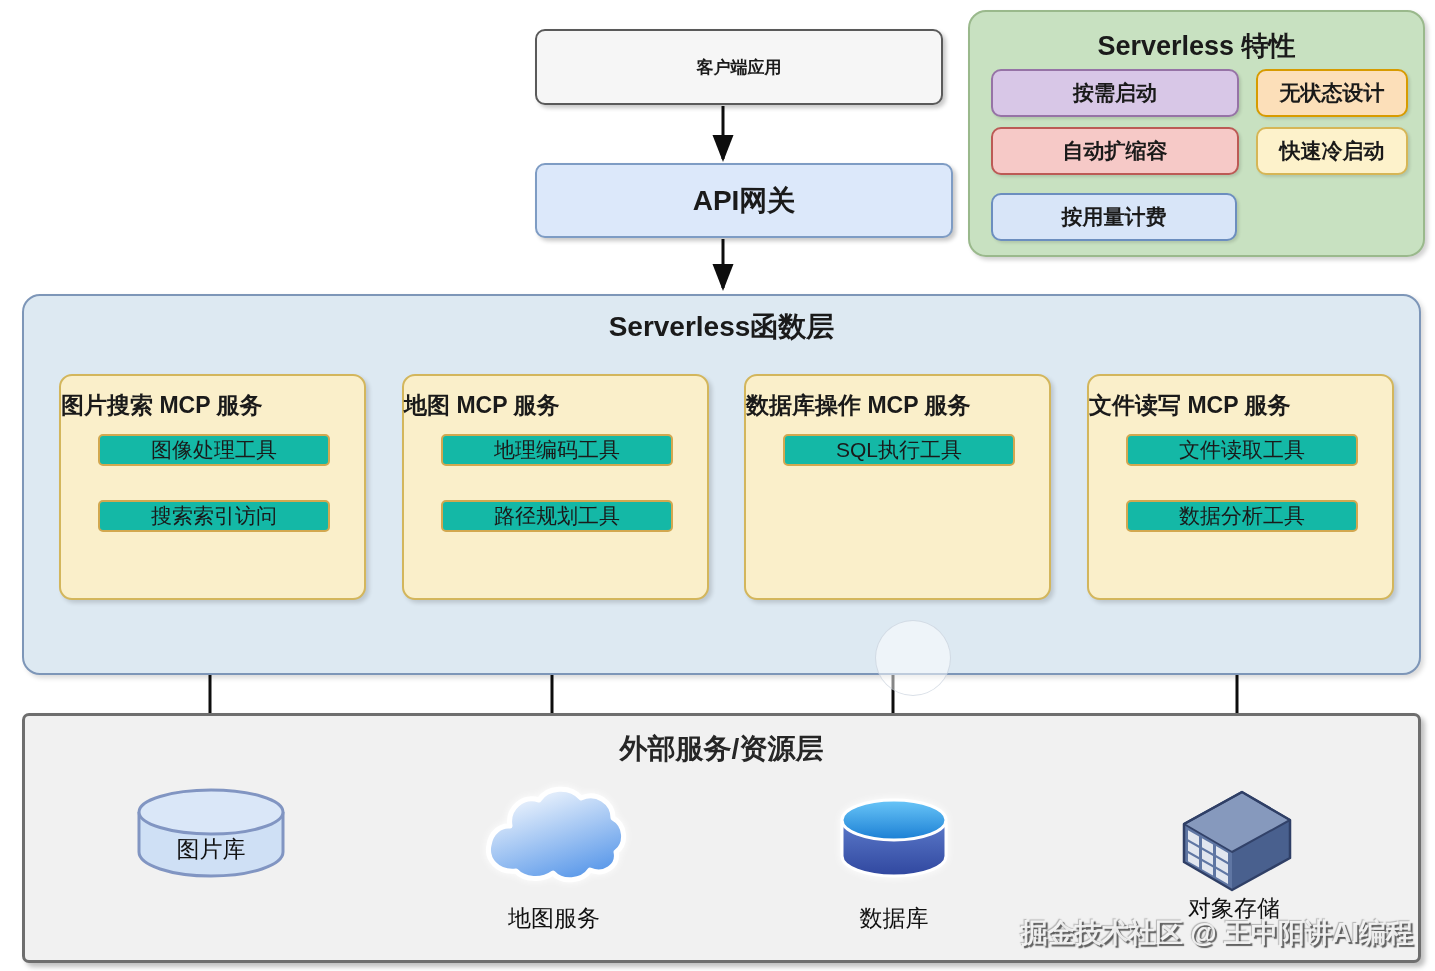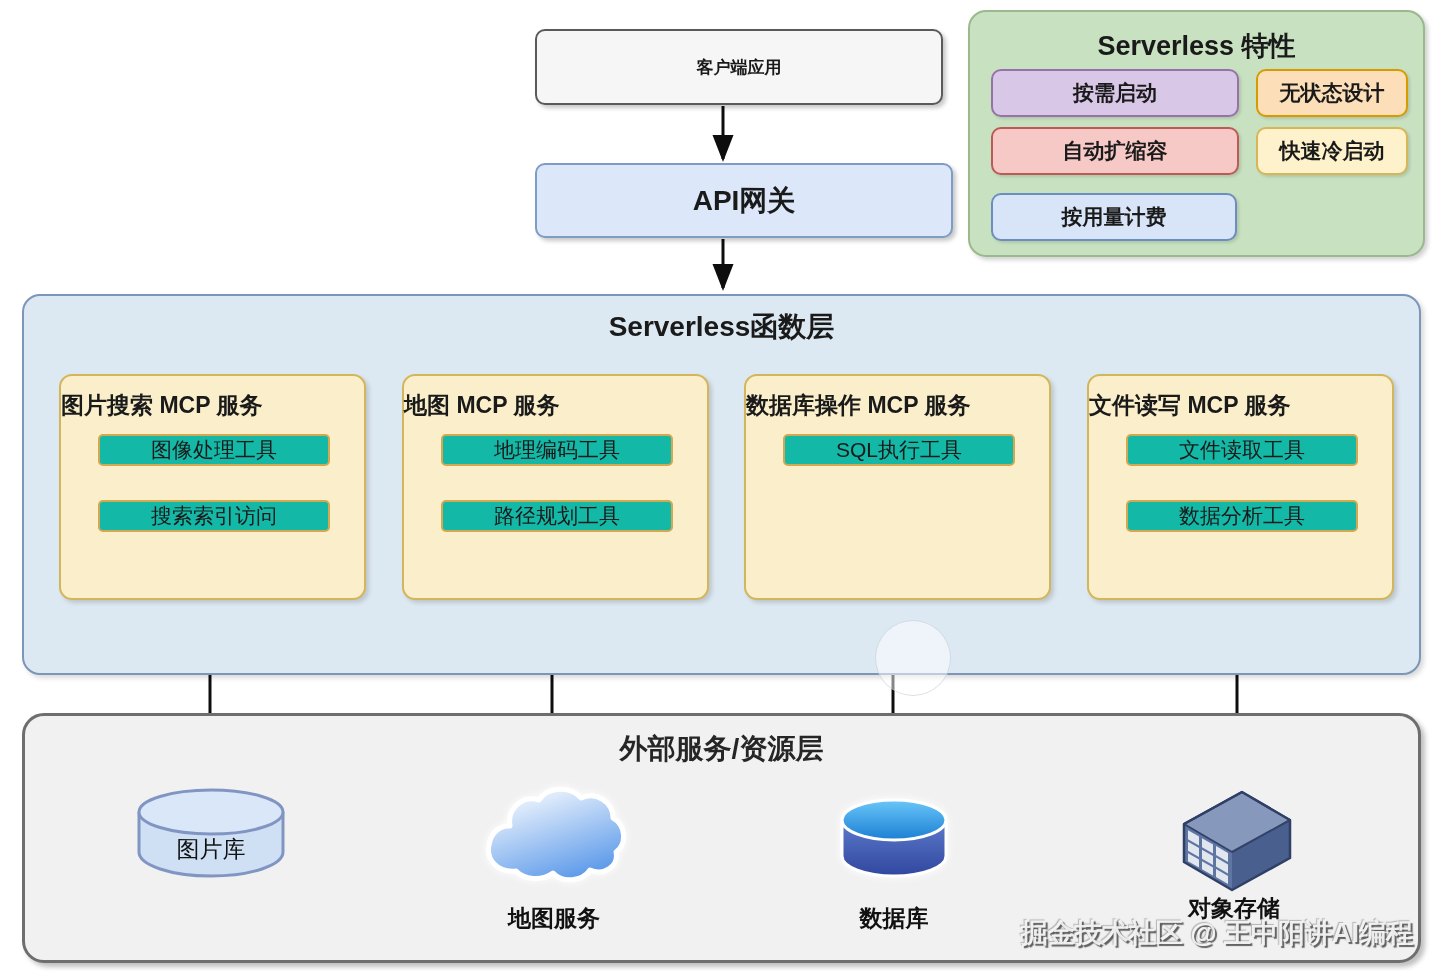--- a/index.html
+++ b/index.html
@@ -46,27 +46,27 @@
   .svc1 { left:35px; } .svc2 { left:378px; } .svc3 { left:720px; } .svc4 { left:1063px; }
   .svc-title { position:absolute; left:0; top:14px; width:100%; text-align:left;
           font-size:23px; font-weight:700; }
   .tool { position:absolute; left:37px; width:232px; height:32px;
           background:#14b8a6; border:2.5px solid #d2a850; border-radius:5px;
           display:flex; align-items:center; justify-content:center; font-size:21px; }
   .tool-a { top:58px; } .tool-b { top:124px; }
 
   
   .res-layer { position:absolute; left:22px; top:713px; width:1399px; height:250px;
-          background:#f1f1f1; border:3px solid #6e6e6e; border-radius:22px;
+          background:#f1f1f1; border:3px solid #6e6e6e; border-radius:7px;
           box-shadow:4px 4px 5px rgba(0,0,0,0.25); }
   .res-title { position:absolute; left:0; top:14px; width:100%; text-align:center;
           font-size:28px; font-weight:700; color:#262626; }
 
   .res-icon { position:absolute; }
-  .res-label { position:absolute; text-align:center; font-size:23px; font-weight:700; color:#111; }
+  .res-label { position:absolute; text-align:center; font-size:23px; font-weight:400; color:#111; }
   .label-in-cyl { left:133px; top:834px; width:156px; font-weight:500; }
   .label-map { left:479px; top:903px; width:150px; }
   .label-db  { left:836px; top:903px; width:116px; }
   .label-oss { left:1164px; top:893px; width:140px; }
 
   .glow { filter: drop-shadow(0 0 4px rgba(255,255,255,0.95)); }
 
   
   .arrows { position:absolute; left:0; top:0; width:1435px; height:971px; pointer-events:none; }
   .hl-circle { position:absolute; left:875px; top:620px; width:76px; height:76px;

